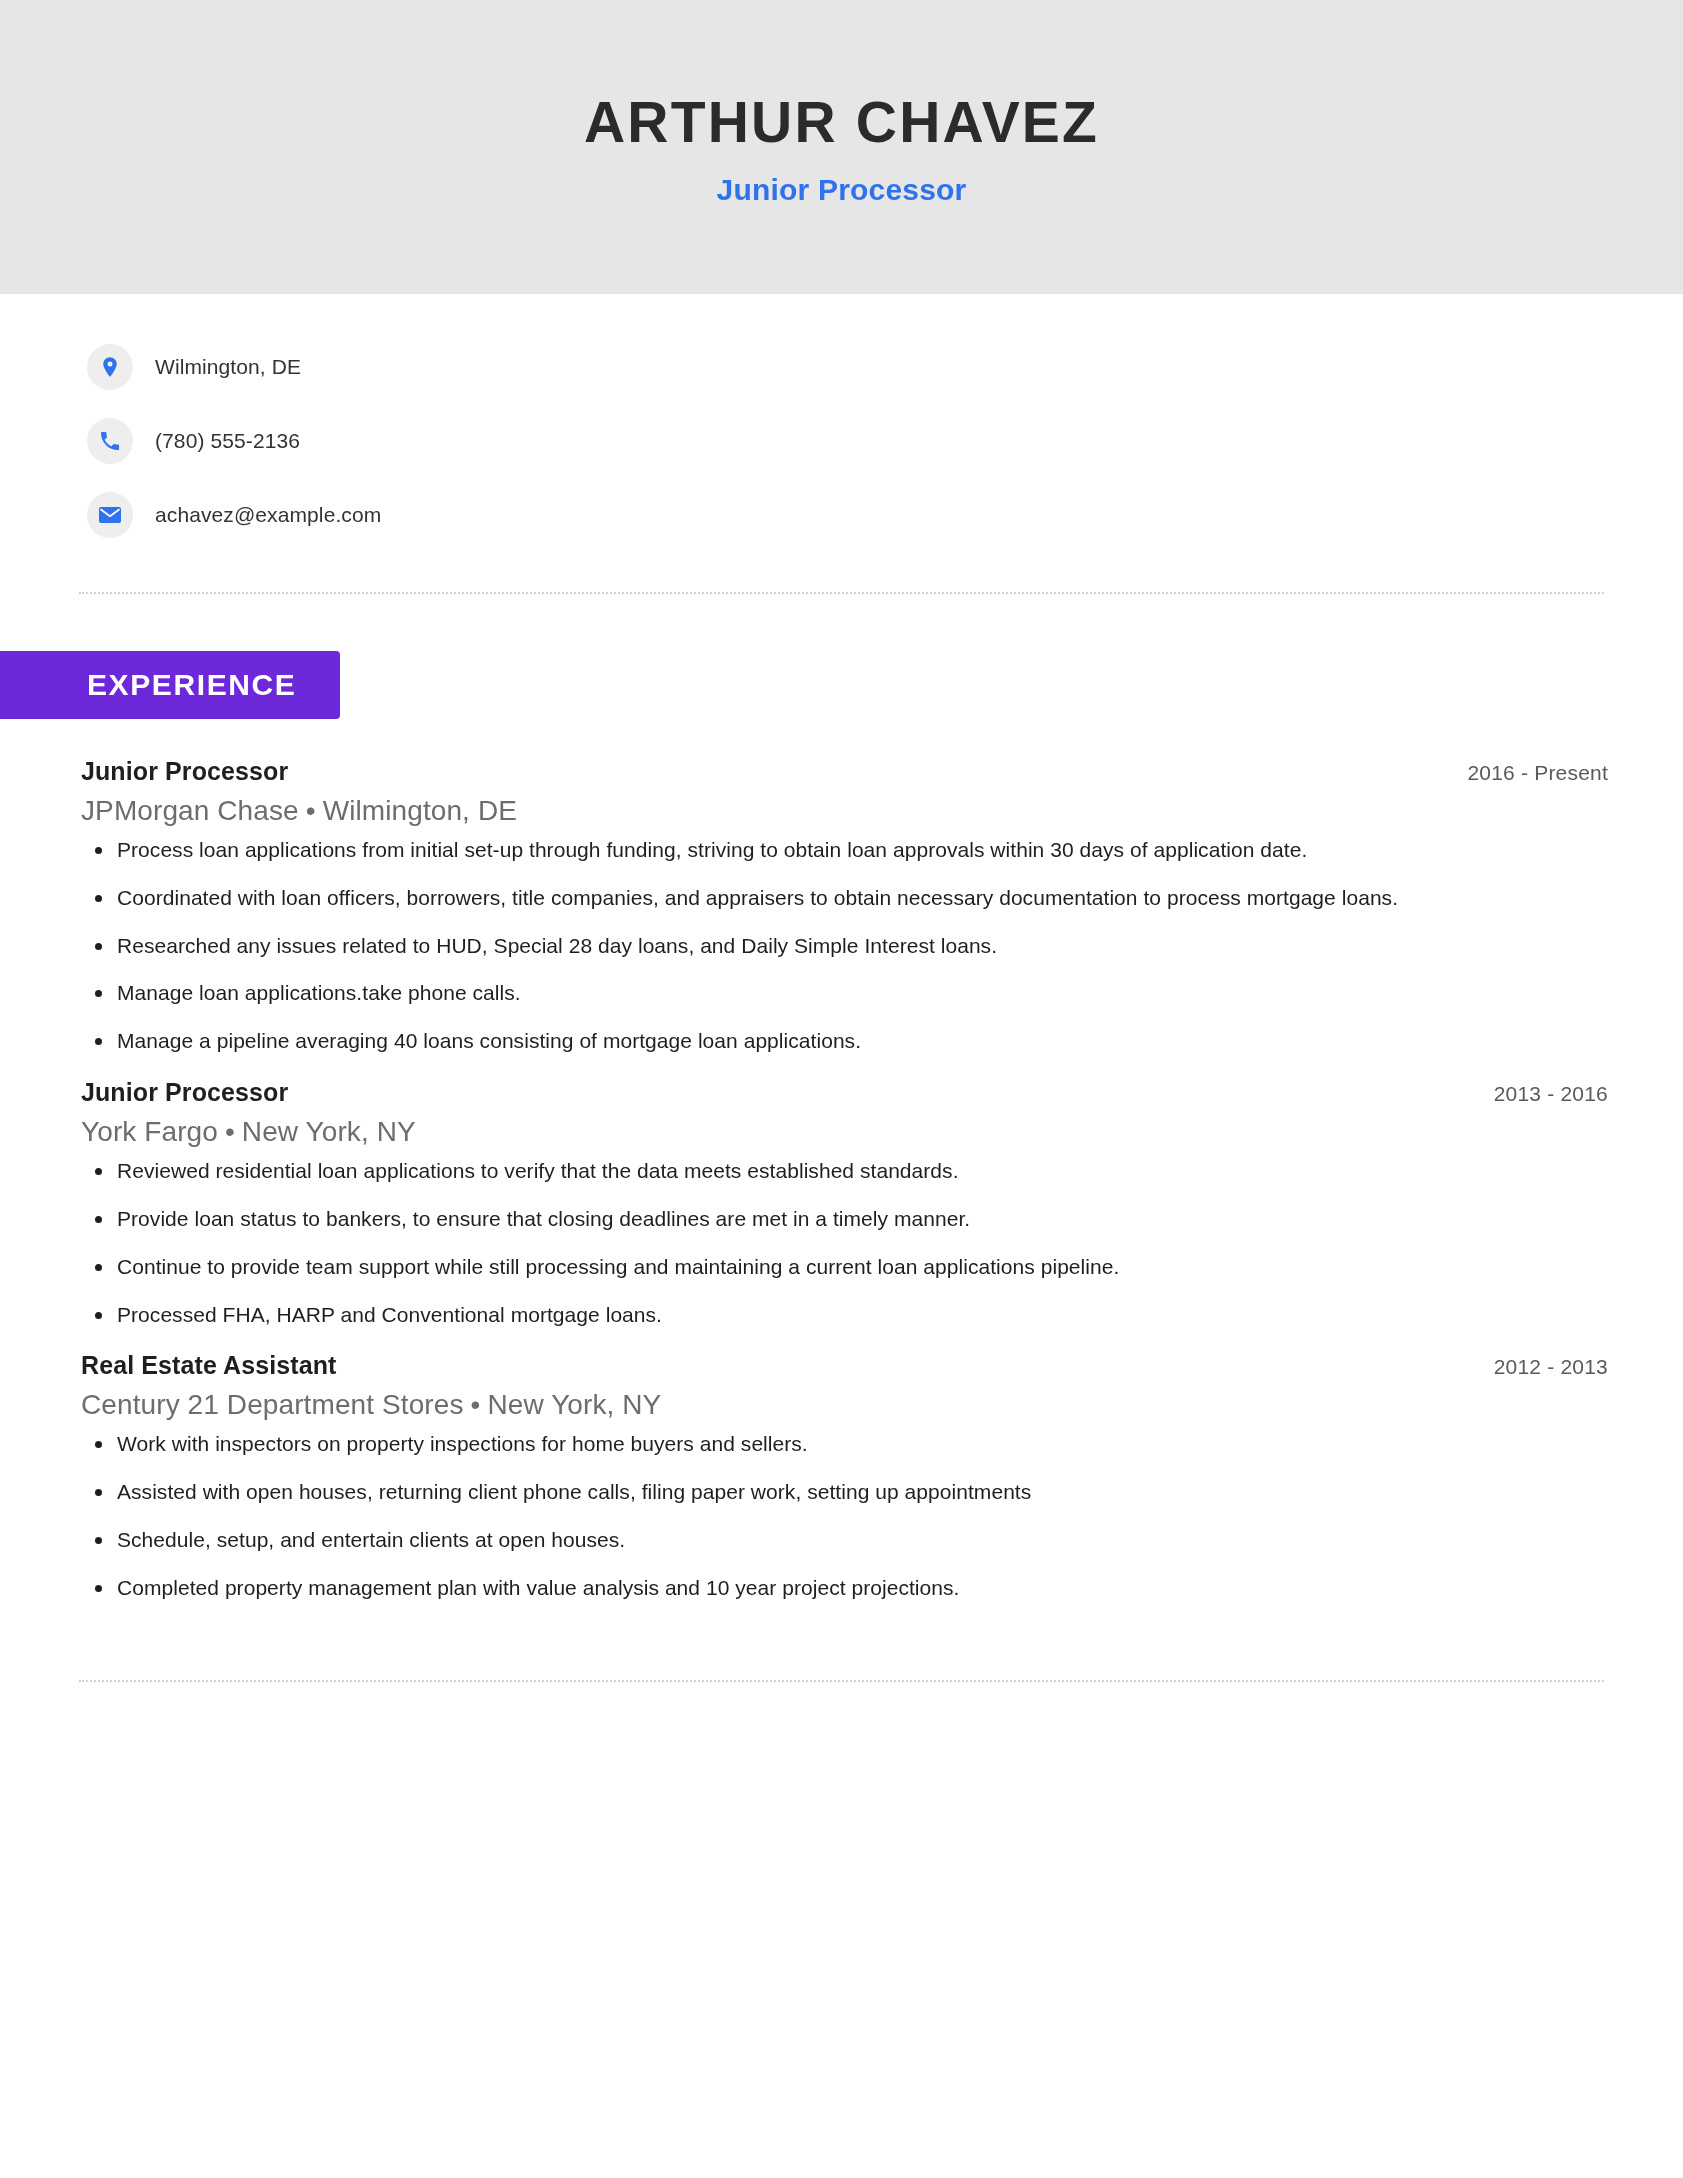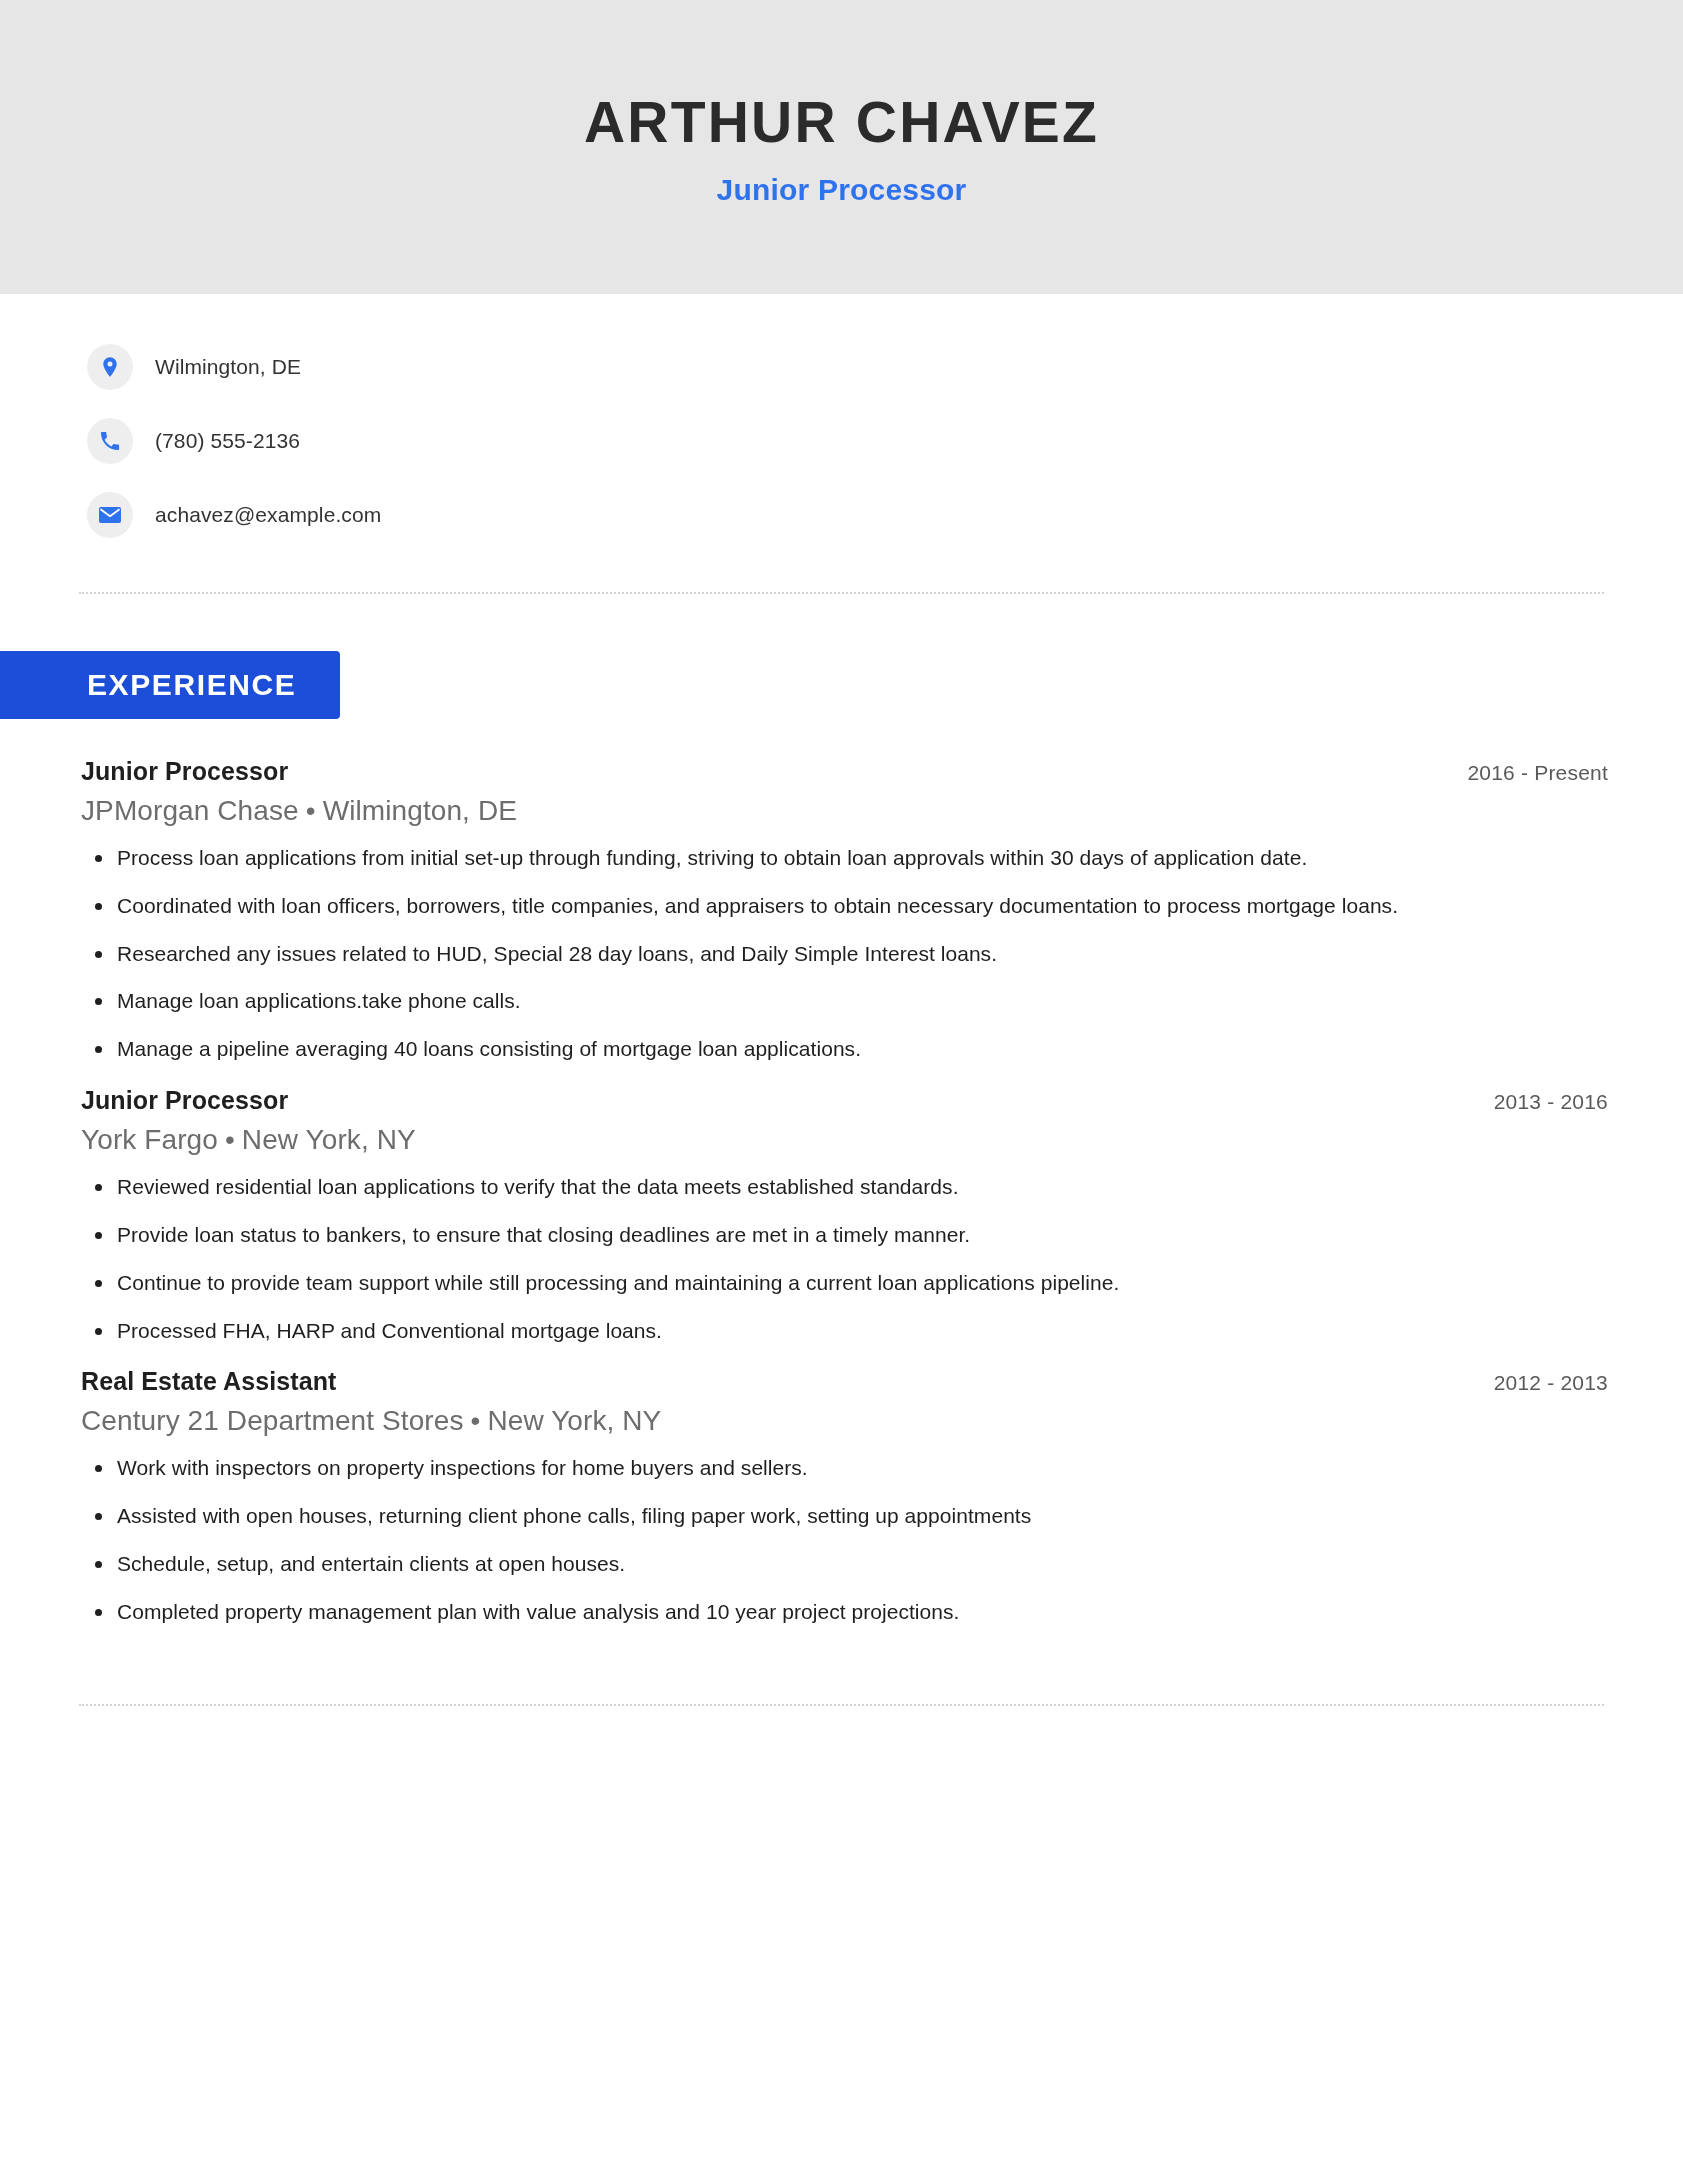--- a/index.html
+++ b/index.html
@@ -83,21 +83,21 @@
     width: 1525px;
     border-top: 2px dotted #d2d2d2;
   }
   .divider-top { margin-top: 55px; }
   .divider-bottom { margin-top: 77px; }
 
   
   .section-banner {
     margin-top: 57px;
     display: inline-block;
-    background: #1d4ed8;
+    background: #6d28d9;
     color: #ffffff;
     font-size: 30px;
     font-weight: 700;
     letter-spacing: 1.6px;
     padding: 17px 44px 17px 87px;
     border-radius: 0 4px 4px 0;
   }
 
   
   .experience {
@@ -126,21 +126,21 @@
   .entry-meta {
     margin-top: 9px;
     font-size: 28px;
     color: #6d6d6d;
     letter-spacing: 0.1px;
   }
   .entry-meta .sep { padding: 0 7px; }
 
   .bullets {
     list-style: none;
-    margin-top: 16px;
+    margin-top: 8px;
   }
   .bullets li {
     position: relative;
     padding-left: 36px;
     font-size: 21px;
     line-height: 1.42;
     color: #1f1f1f;
     margin-bottom: 18px;
     letter-spacing: 0.05px;
   }

